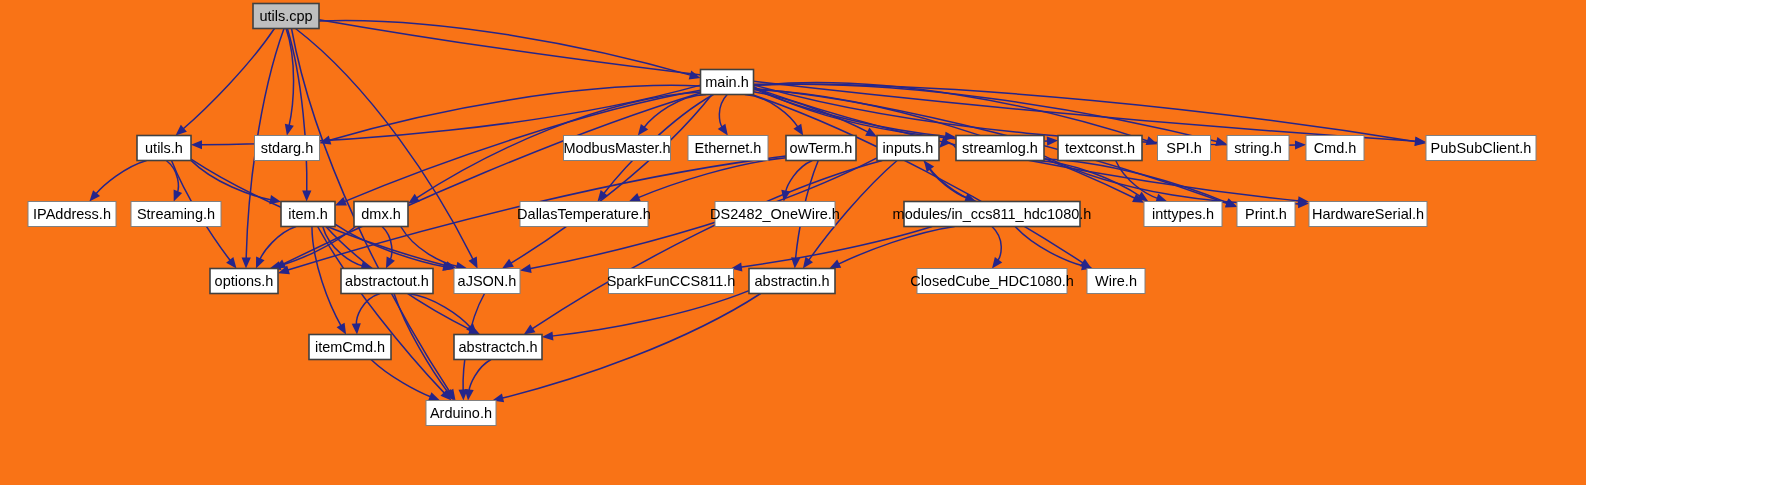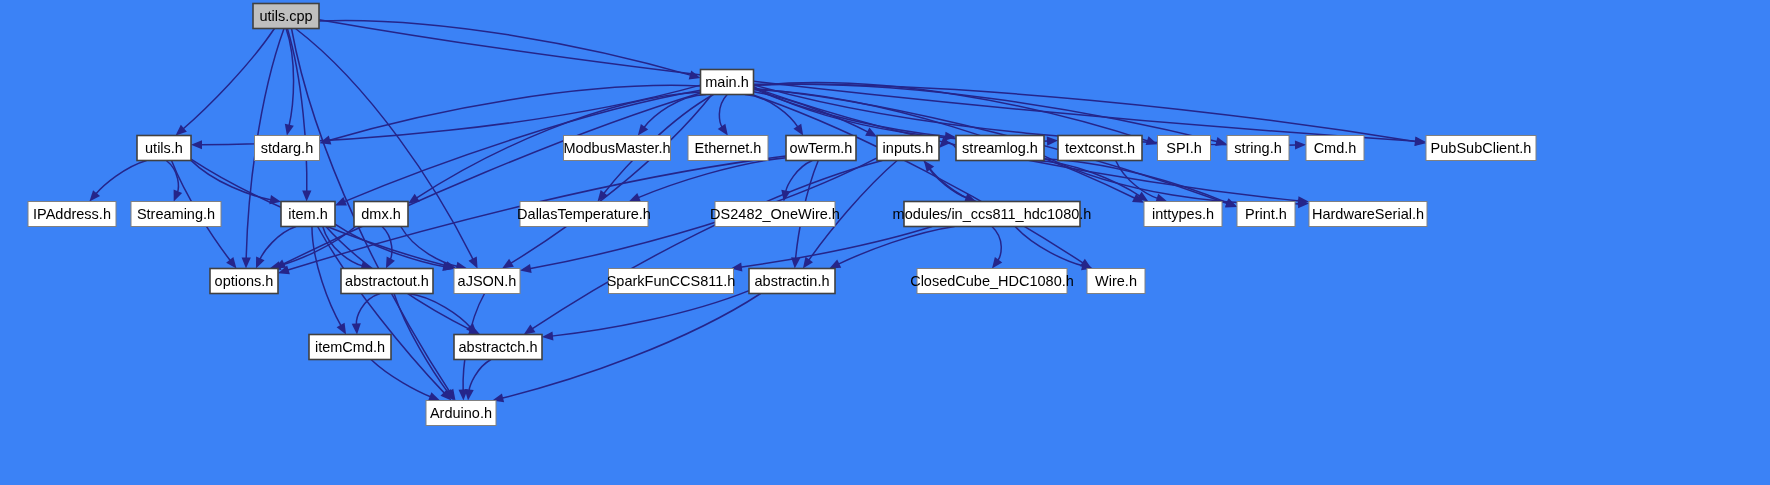--- a/index.html
+++ b/index.html
@@ -2,23 +2,23 @@
 <html><head>
 <meta charset="utf-8">
 <style>
   html, body {
     margin: 0;
     padding: 0;
     background: #ffffff;
   }
   #graph-root {
     position: relative;
-    width: 1770px;
+    width: 1586px;
     height: 485px;
-    background: #3b82f6;
+    background: #f97316;
     font-family: "Liberation Sans", sans-serif;
     overflow: hidden;
   }
   svg#dep-graph {
     display: block;
     width: 1770px;
     height: 485px;
   }
   .node-box {
     fill: #ffffff;

